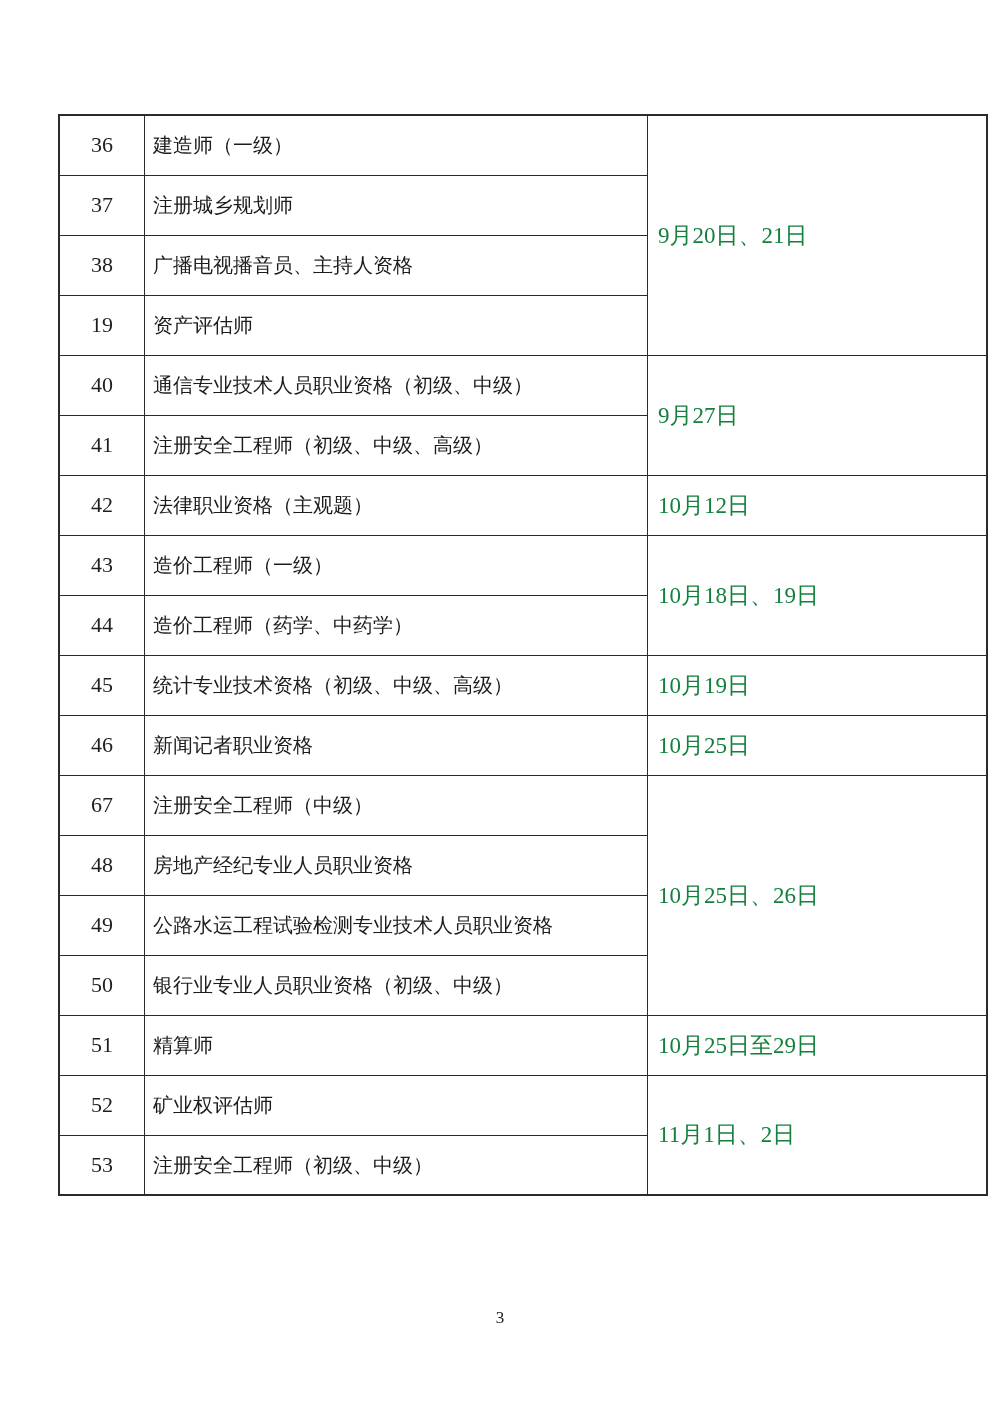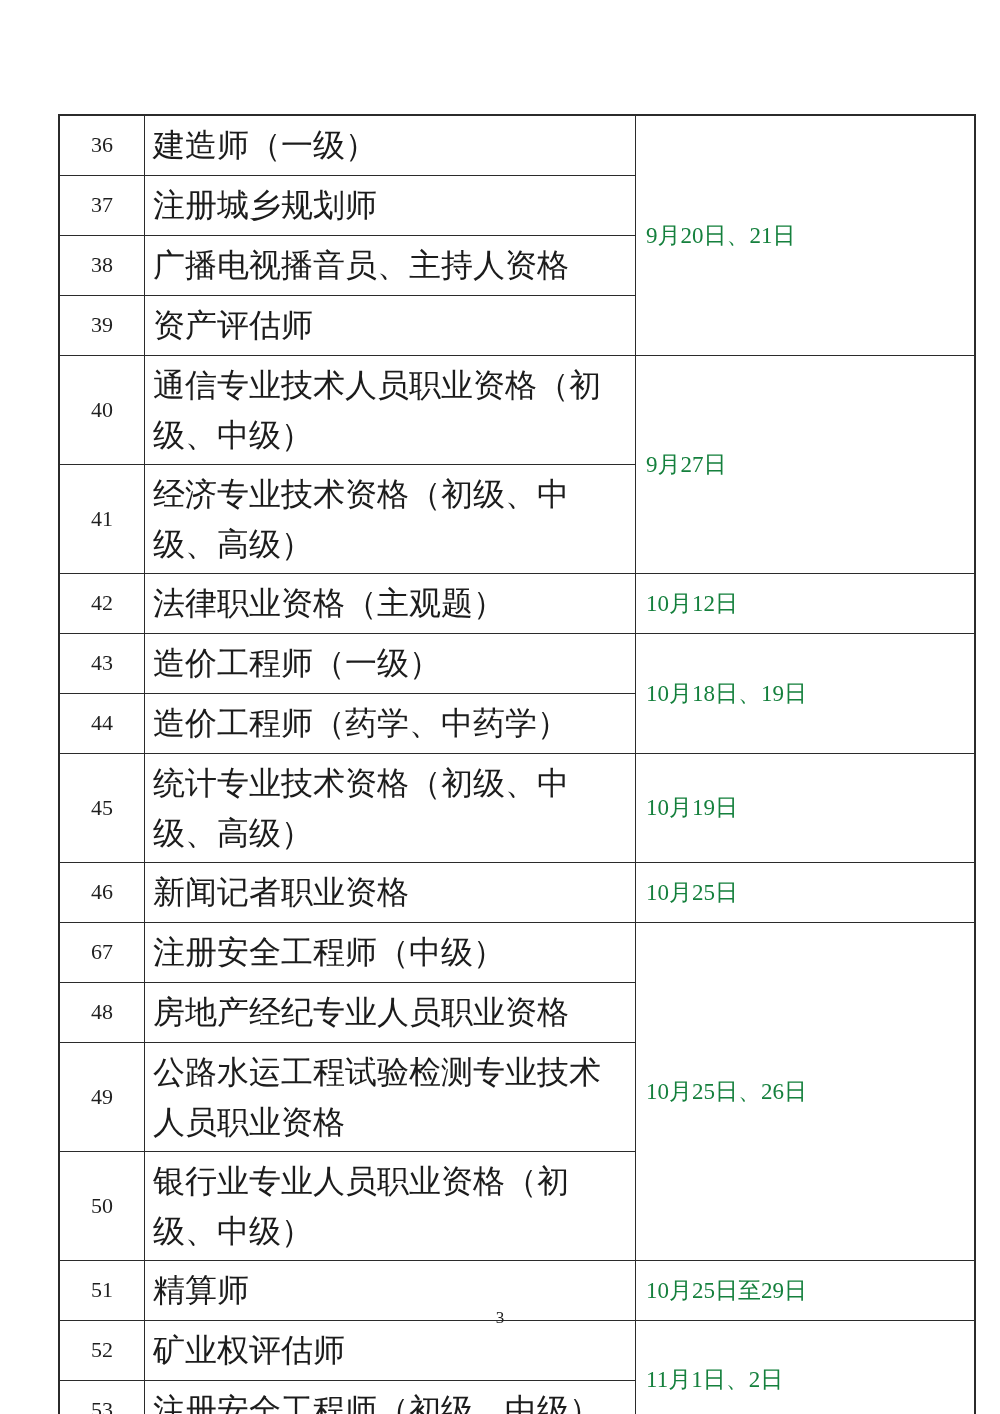--- a/index.html
+++ b/index.html
@@ -37,23 +37,23 @@
     width: 82px;
     text-align: center;
     font-family: "Liberation Serif", serif;
     font-size: 22px;
     color: #1f1f1f;
   }
   td.col-name {
     width: 478px;
     font-family: "DejaVu Sans", sans-serif;
     font-weight: 500;
-    font-size: 32px;
+    font-size: 20px;
     line-height: 50px;
-    padding: 4px 4px 4px 8px;
+    padding: 4px 16px 4px 8px;
     color: #1c1c1c;
     letter-spacing: 0px;
   }
   td.col-date {
     width: 327px;
     font-family: "Liberation Serif", serif;
     font-size: 23px;
     padding-left: 10px;
     color: #15803d;
   }
@@ -81,31 +81,31 @@
         </tr>
         <tr>
           <td class="col-no">37</td>
           <td class="col-name">注册城乡规划师</td>
         </tr>
         <tr>
           <td class="col-no">38</td>
           <td class="col-name">广播电视播音员、主持人资格</td>
         </tr>
         <tr>
-          <td class="col-no">39</td>
+          <td class="col-no">19</td>
           <td class="col-name">资产评估师</td>
         </tr>
         <tr>
           <td class="col-no">40</td>
           <td class="col-name">通信专业技术人员职业资格（初级、中级）</td>
           <td class="col-date" rowspan="2">9月27日</td>
         </tr>
         <tr>
           <td class="col-no">41</td>
-          <td class="col-name">经济专业技术资格（初级、中级、高级）</td>
+          <td class="col-name">注册安全工程师（初级、中级、高级）</td>
         </tr>
         <tr>
           <td class="col-no">42</td>
           <td class="col-name">法律职业资格（主观题）</td>
           <td class="col-date" rowspan="1">10月12日</td>
         </tr>
         <tr>
           <td class="col-no">43</td>
           <td class="col-name">造价工程师（一级）</td>
           <td class="col-date" rowspan="2">10月18日、19日</td>

